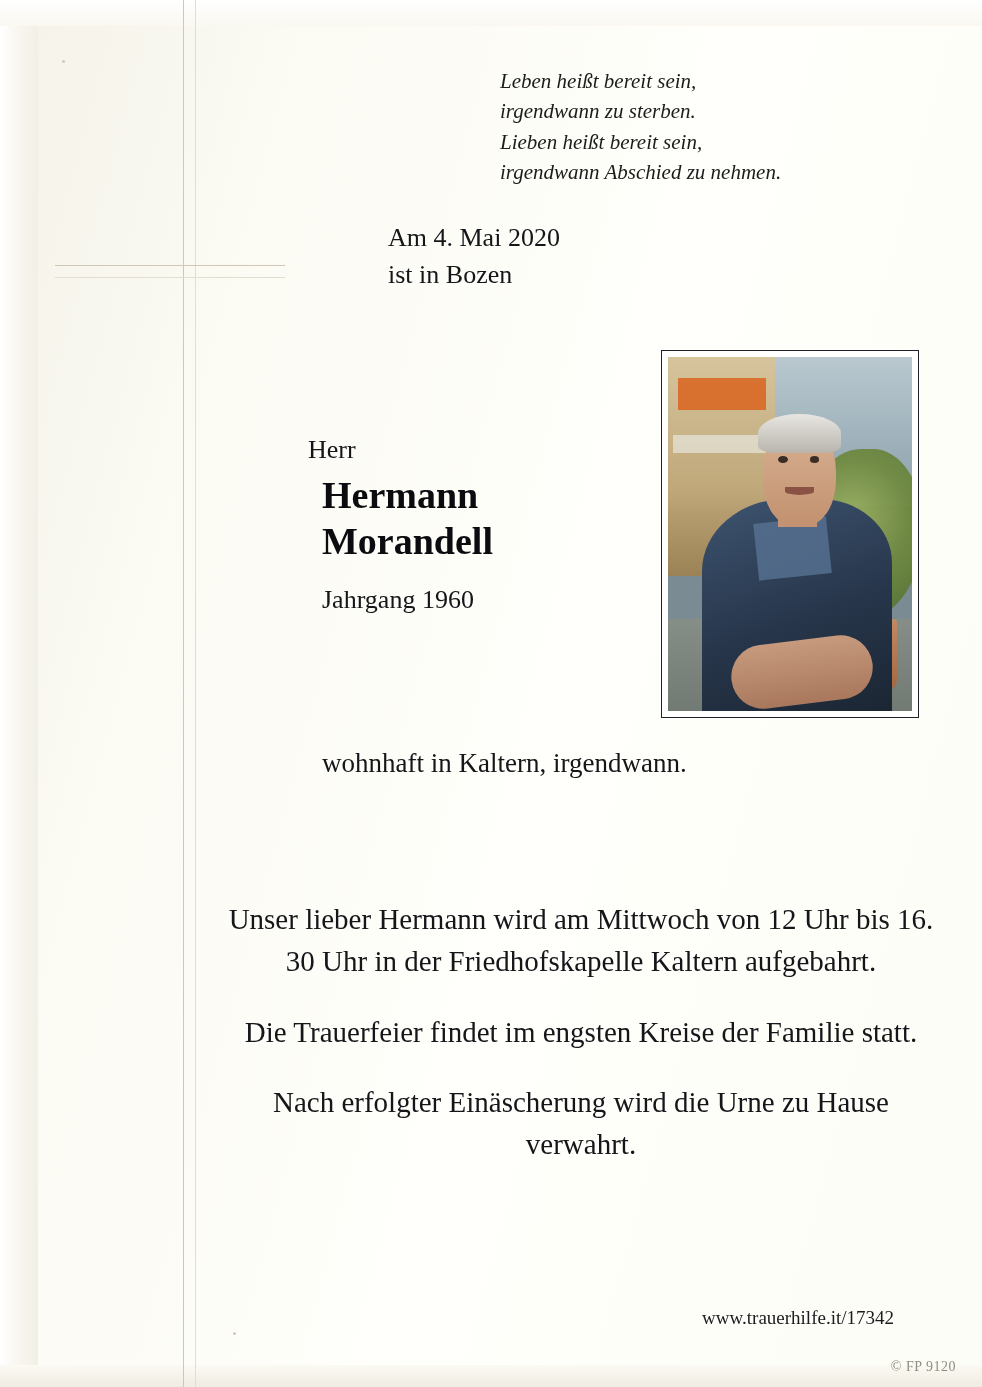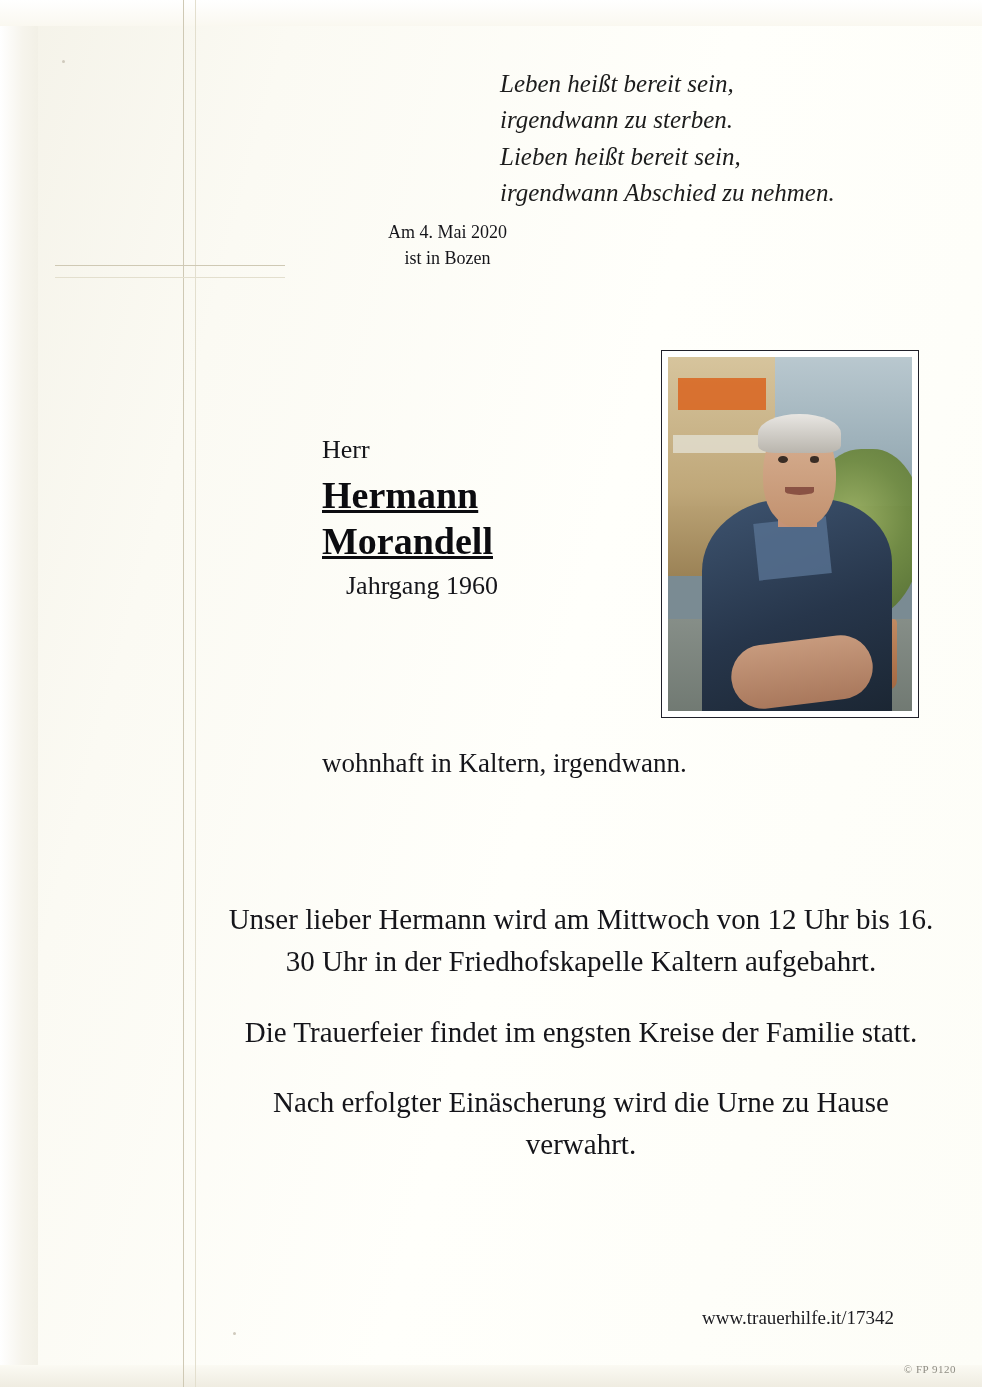--- a/index.html
+++ b/index.html
@@ -82,62 +82,60 @@
     left: 0; top: 0;
     width: 982px;
     height: 1387px;
   }
 
   .verse {
     position: absolute;
     left: 500px;
     top: 66px;
     font-style: italic;
-    font-size: 25px;
+    font-size: 21px;
     line-height: 1.45;
     color: #1c1c1c;
   }
   .verse div { white-space: nowrap; }
 
   .intro {
     position: absolute;
     left: 388px;
     top: 220px;
-    font-size: 18px;
+    font-size: 26px;
     line-height: 1.42;
     color: #15151a;
-    text-align: center;
   }
   .intro div { white-space: nowrap; }
 
   .salutation {
     position: absolute;
-    left: 322px;
+    left: 308px;
     top: 435px;
     font-size: 26px;
     color: #15151a;
   }
   .name {
     position: absolute;
     left: 322px;
     top: 472px;
     font-size: 38px;
     font-weight: bold;
     line-height: 1.22;
     color: #0c0c10;
   }
-  .name div { white-space: nowrap; text-decoration: underline; }
+  .name div { white-space: nowrap; }
 
   .birthyear {
     position: absolute;
     left: 322px;
-    top: 571px;
+    top: 585px;
     font-size: 26px;
     color: #15151a;
-    margin-left: 24px;
   }
 
   .residence {
     position: absolute;
     left: 322px;
     top: 748px;
     font-size: 27px;
     color: #15151a;
     white-space: nowrap;
   }
@@ -259,21 +257,21 @@
     position: absolute;
     right: 88px;
     bottom: 58px;
     font-size: 19px;
     color: #1b1b20;
   }
   .copyright {
     position: absolute;
     right: 26px;
     bottom: 12px;
-    font-size: 11px;
+    font-size: 14px;
     color: #8f8d84;
     letter-spacing: .5px;
   }
   .scan-speck {
     position: absolute;
     width: 3px; height: 3px;
     background: #cfcabc;
     border-radius: 50%;
     pointer-events: none;
   }

